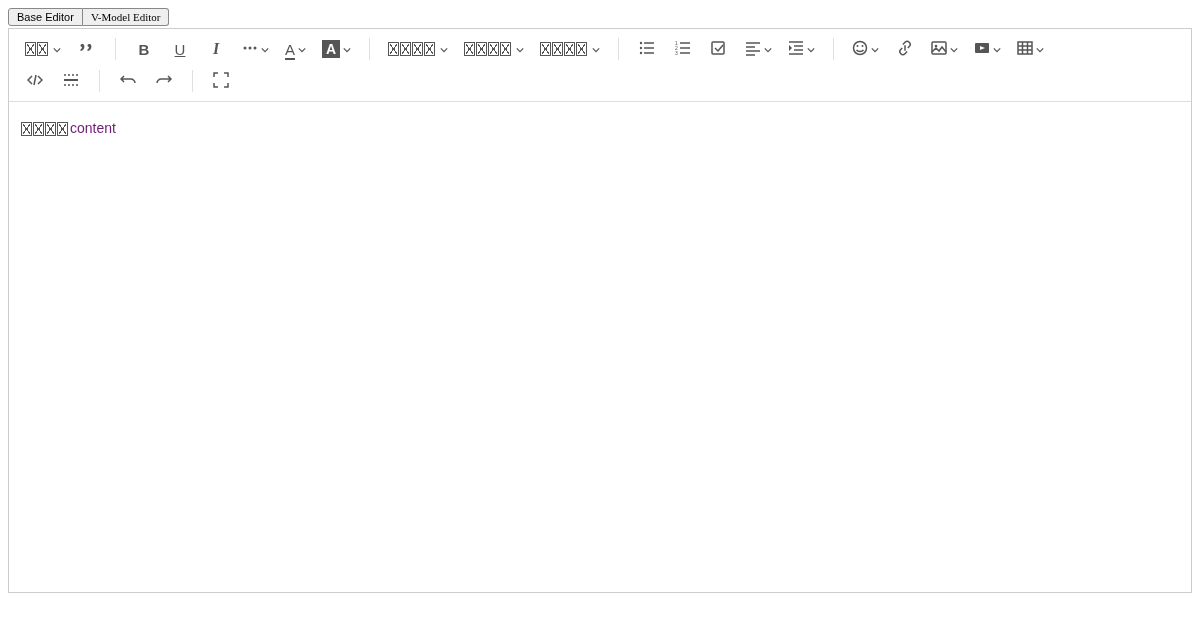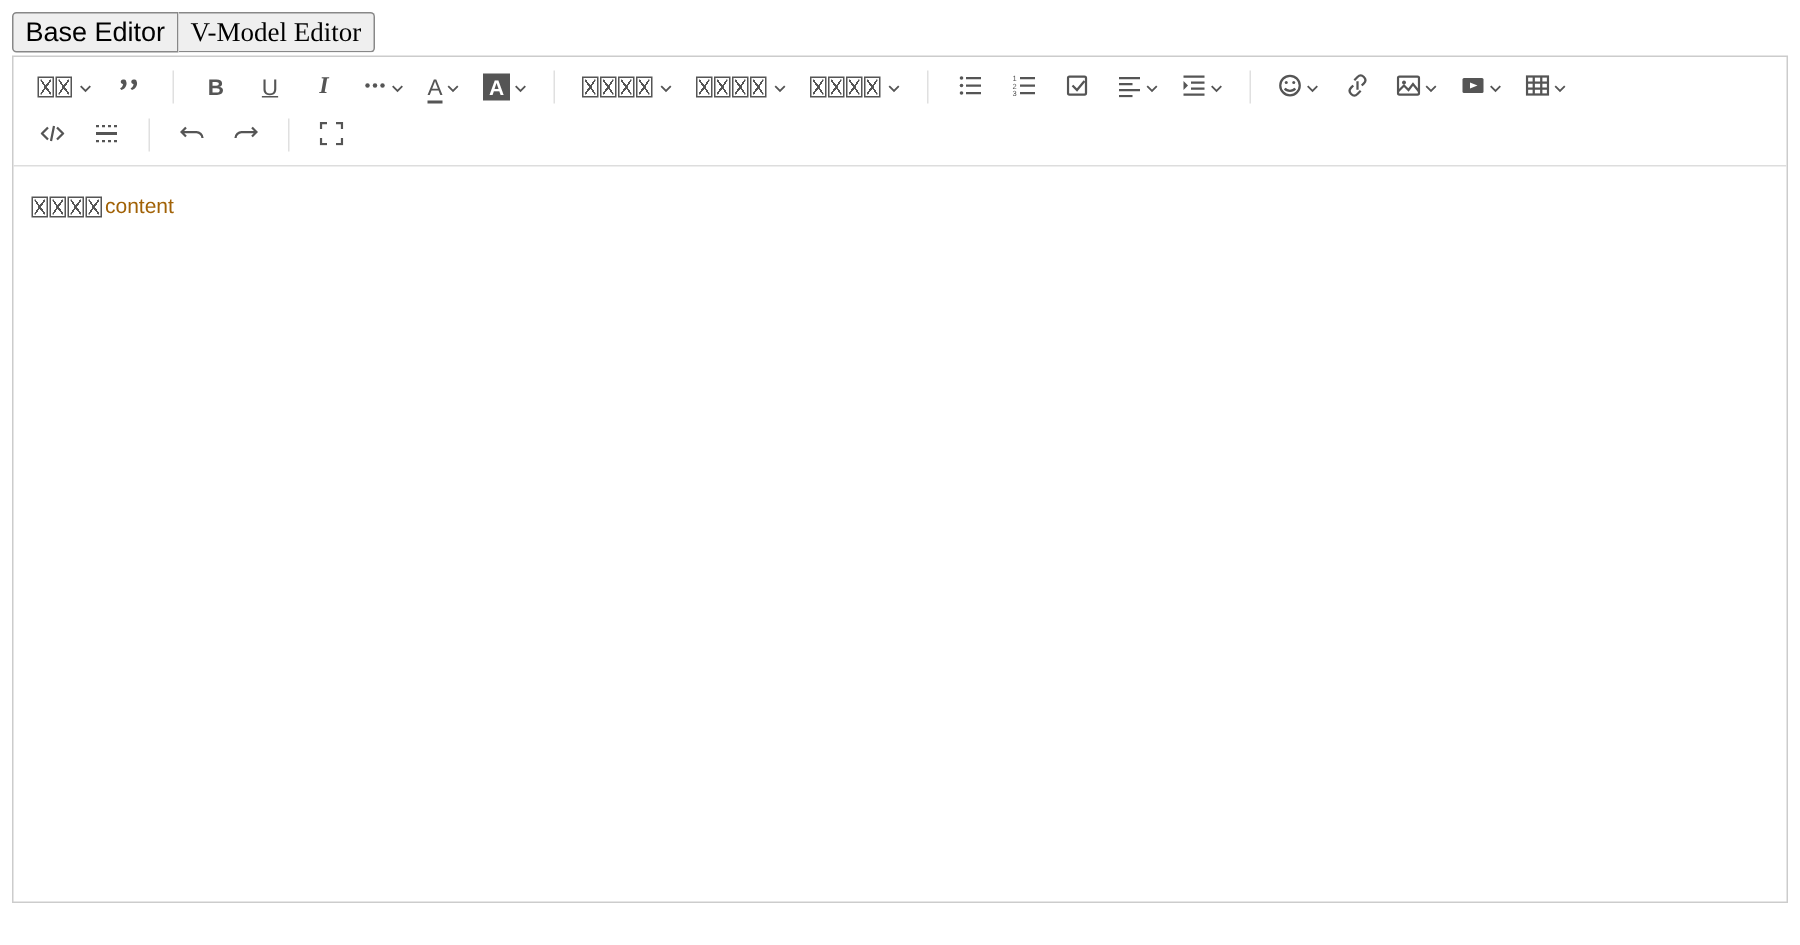--- a/index.html
+++ b/index.html
@@ -1,36 +1,36 @@
 <!DOCTYPE html>
 <html><head>
 <meta charset="utf-8">
 <style>
 * { box-sizing: border-box; margin: 0; padding: 0; }
 body { font-family: Arial, sans-serif; font-size: 13px; background: #fff; padding: 8px; }
 .tabs { display: flex; gap: 0; margin-bottom: 0; }
-.tab { border: 1px solid #888; background: #efefef; padding: 2px 8px; font-size: 18px; cursor: pointer; font-family: Arial, sans-serif; }
+.tab { border: 1px solid #888; background: #efefef; padding: 2px 8px; font-size: 11px; cursor: pointer; font-family: Arial, sans-serif; }
 .tab:first-child { border-top-left-radius: 3px; border-bottom-left-radius: 3px; }
 .tab:last-child { border-top-right-radius: 3px; border-bottom-right-radius: 3px; border-left: none; font-family: Liberation Serif, serif; }
 .editor-wrap { border: 1px solid #ccc; margin-top: 2px; }
 .toolbar { display: flex; flex-wrap: wrap; border-bottom: 1px solid #ddd; padding: 4px 8px; align-items: center; }
 .tb-group { display: flex; align-items: center; }
 .tb-sep { width: 1px; height: 22px; background: #e0e0e0; margin: 0 10px; }
 .tb-btn { display: inline-flex; align-items: center; justify-content: center; min-width: 28px; height: 28px; padding: 0 4px; cursor: pointer; color: #555; position: relative; margin: 2px 4px; }
 .tb-btn svg { width: 16px; height: 16px; fill: none; stroke: #555; stroke-width: 1.5; }
 .tb-btn .filled { fill: #555; stroke: none; }
 .caret { margin-left: 3px; }
 .caret svg { width: 8px; height: 8px; }
 .bold-b { font-weight: bold; font-size: 15px; font-family: Arial; }
 .under-u { text-decoration: underline; font-size: 15px; font-family: Arial; }
 .ital-i { font-style: italic; font-family: 'Times New Roman', serif; font-size: 16px; font-weight: bold; }
 .a-under { font-size: 15px; font-family: Arial; position: relative; }
 .a-under::after { content: ''; position: absolute; bottom: -2px; left: 0; right: 0; height: 2px; background: #555; }
 .a-box { background: #555; color: #fff; font-size: 14px; padding: 1px 4px; font-family: Arial; font-weight: bold; }
-.content-area { min-height: 490px; padding: 18px 12px; font-size: 14px; color: #a16207; }
+.content-area { min-height: 490px; padding: 18px 12px; font-size: 14px; color: #701a75; }
 .placeholder-glyphs { display: inline-flex; vertical-align: middle; margin-right: 1px; }
 .ph-box { display: inline-block; width: 11px; height: 14px; border: 1px solid #555; margin-right: 1px; position: relative; }
 .ph-box::before { content: ''; position: absolute; left: 1px; top: 1px; right: 1px; bottom: 1px; background: linear-gradient(to bottom right, transparent 45%, #555 45%, #555 55%, transparent 55%), linear-gradient(to bottom left, transparent 45%, #555 45%, #555 55%, transparent 55%); }
 </style>
 </head>
 <body>
 
 <div class="tabs">
   <button class="tab">Base Editor</button>
   <button class="tab">V-Model Editor</button>

